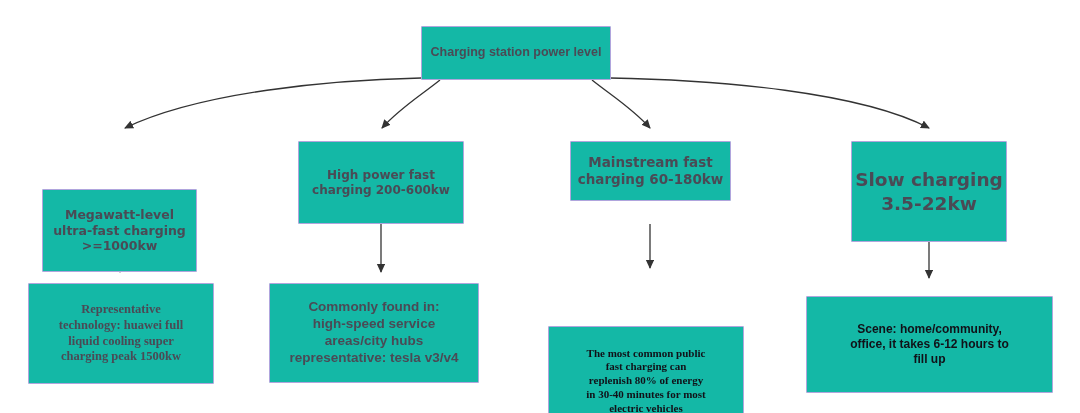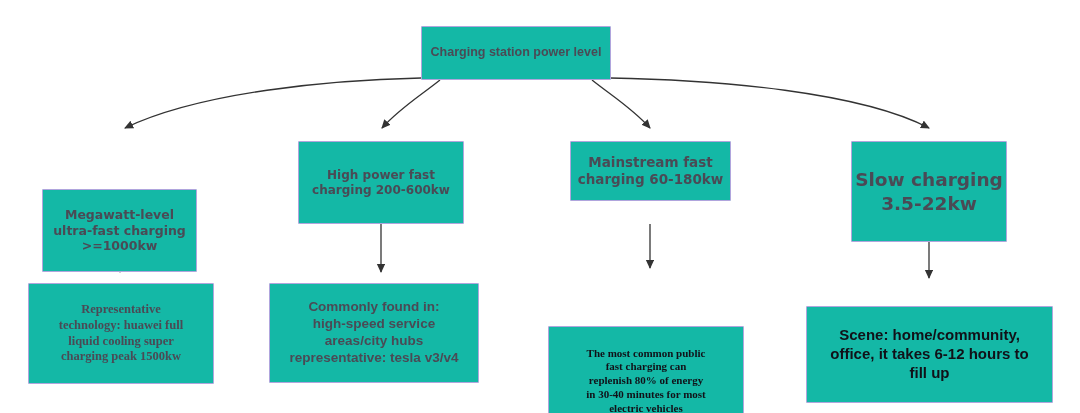--- a/index.html
+++ b/index.html
@@ -111,24 +111,24 @@
     top: 278px;
     width: 196px;
     height: 110px;
     font-size: 11px;
     color: #111118;
     font-family: Liberation Serif, serif;
     margin-top: 48px;
   }
   #node-scene {
     left: 806px;
-    top: 306px;
+    top: 296px;
     width: 247px;
     height: 97px;
-    font-size: 15px;
+    font-size: 12px;
     color: #111118;
     font-family: "Liberation Sans", sans-serif;
   }
 </style>
 </head>
 <body>
 
 <div id="diagram">
 
   <svg id="edge-layer" viewBox="0 0 1080 413" width="1080" height="413" xmlns="http://www.w3.org/2000/svg">

